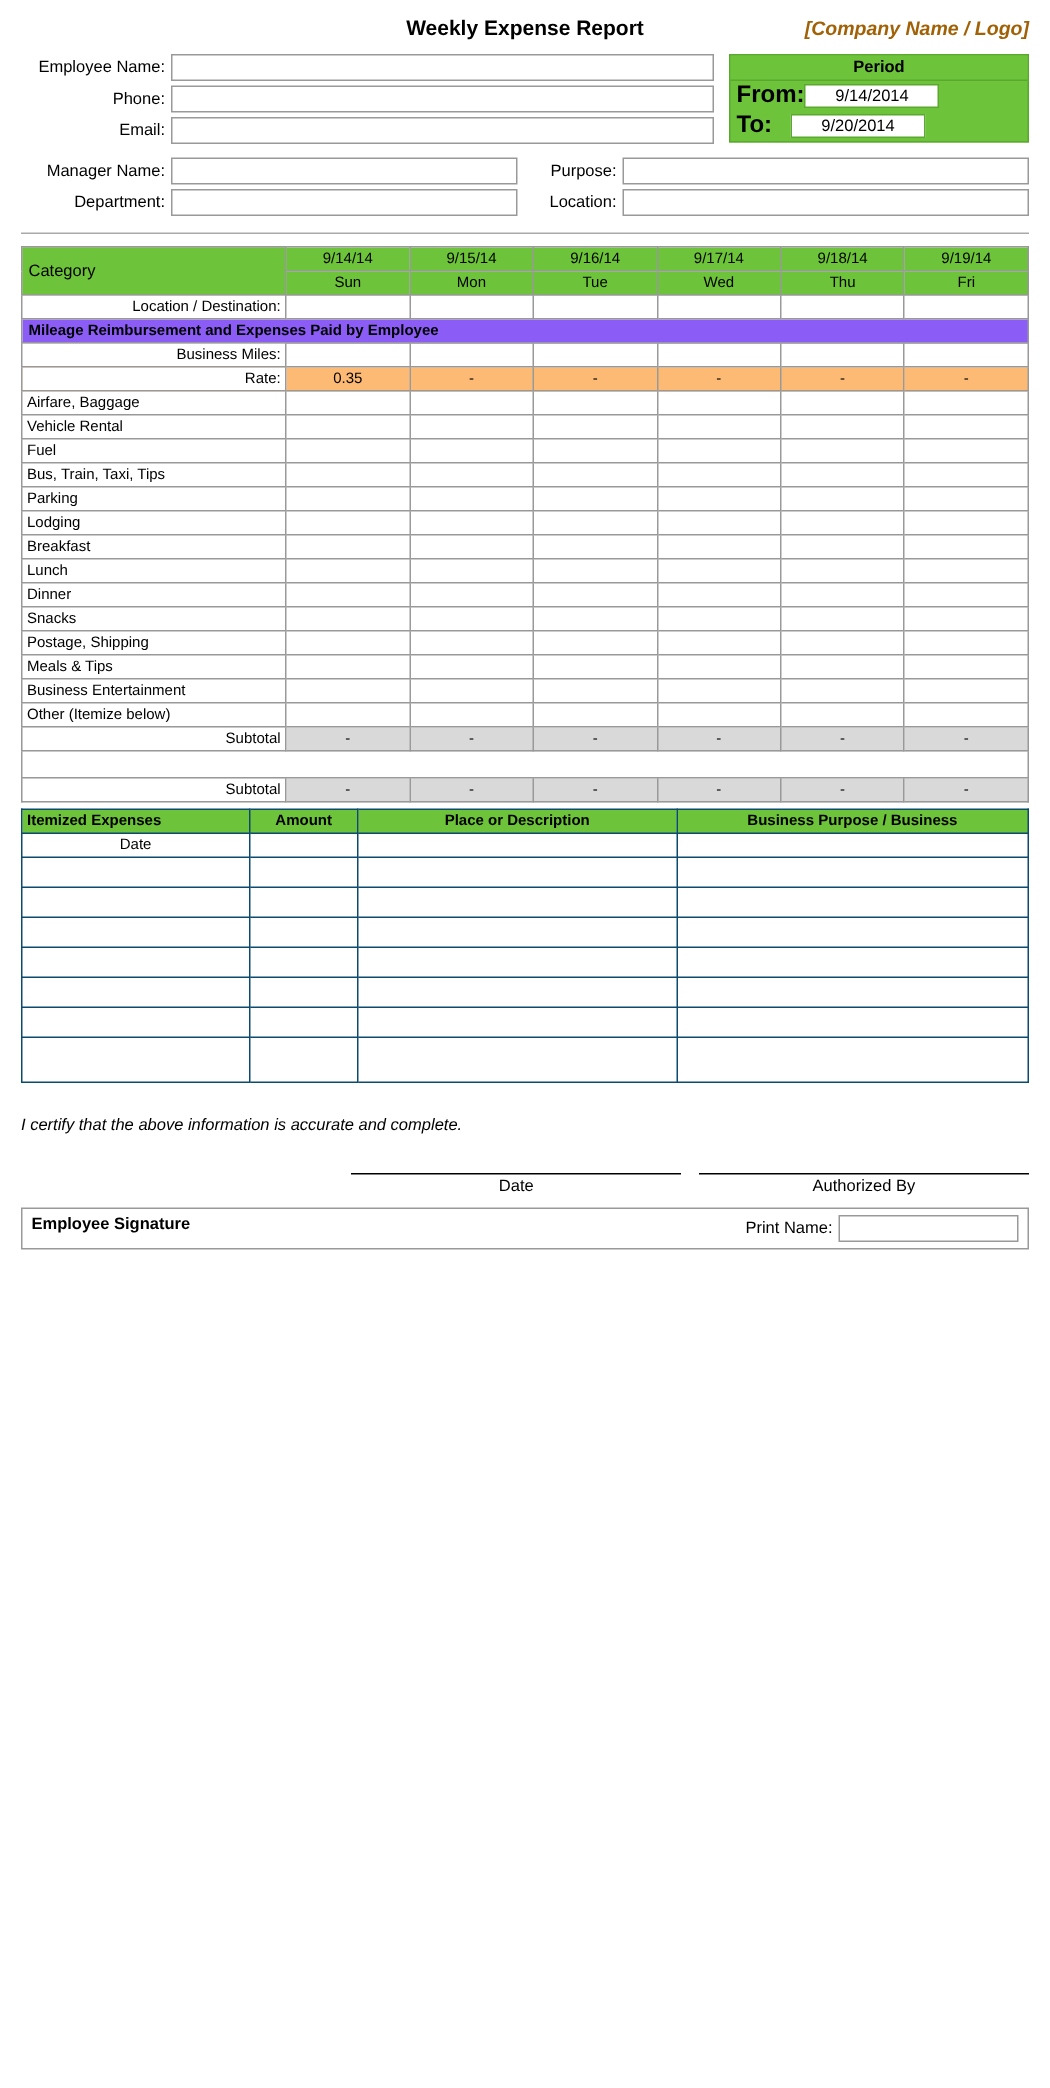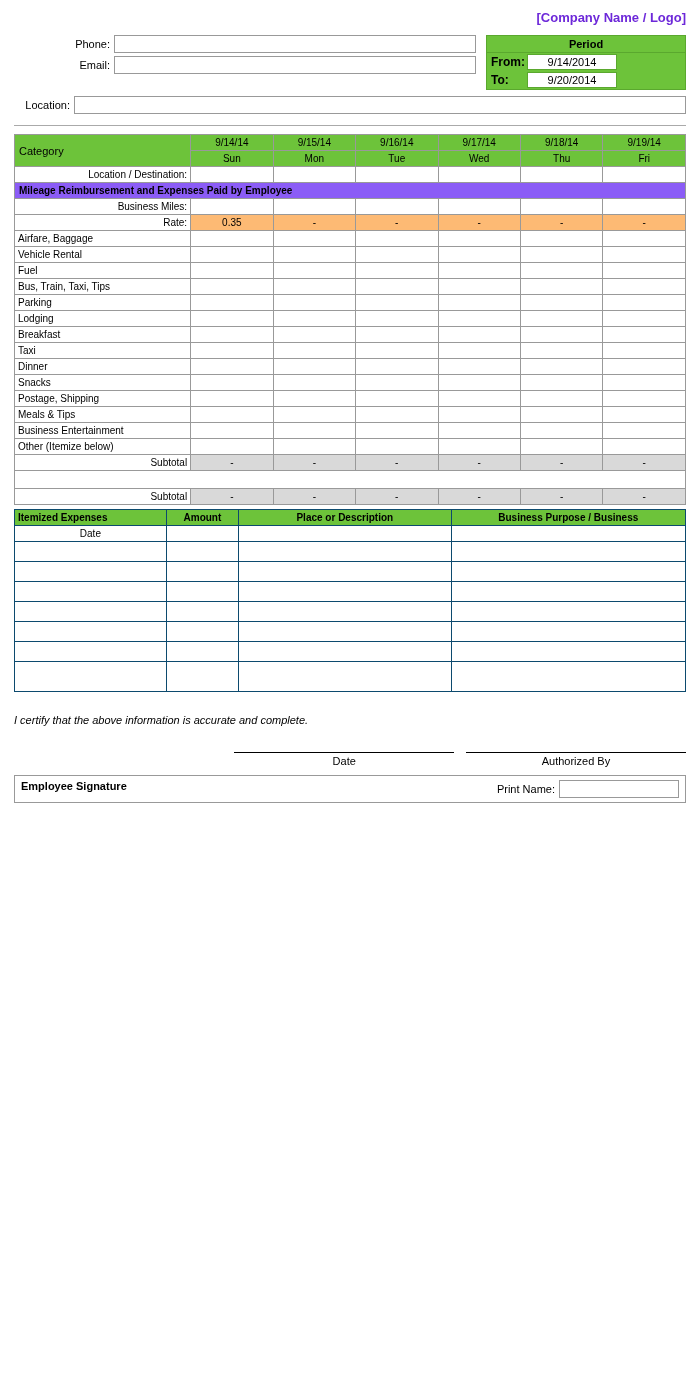--- a/index.html
+++ b/index.html
@@ -24,23 +24,24 @@
     }
     .report-title {
       font-size: 14px;
       font-weight: bold;
       text-align: center;
       flex: 1;
     }
     .company-name {
       font-size: 13px;
       font-weight: bold;
-      color: #6d28d9;
+      color: #a16207;
       text-align: right;
       min-width: 160px;
+      font-style: italic;
     }
 
     
     .info-section {
       display: flex;
       gap: 10px;
       margin-bottom: 6px;
     }
     .info-left {
       flex: 1;
@@ -79,21 +80,21 @@
       padding: 2px;
       border-bottom: 1px solid #5aa82e;
     }
     .period-row {
       display: flex;
       align-items: center;
       padding: 1px 4px;
     }
     .period-label {
       min-width: 36px;
-      font-size: 12px;
+      font-size: 16px;
       font-weight: bold;
     }
     .period-value {
       border: 1px solid #5aa82e;
       background: #fff;
       min-width: 90px;
       text-align: center;
       font-size: 11px;
       padding: 1px 2px;
       height: 16px;
@@ -242,25 +243,30 @@
       margin-left: 4px;
     }
   </style>
 </head>
 <body>
 
 <div class="page">
 
   <div class="header-row">
     <div style="min-width:160px;"></div>
+    <div class="report-title">Weekly Expense Report</div>
     <div class="company-name">[Company Name / Logo]</div>
   </div>
 
   <div class="info-section">
     <div class="info-left">
+      <div class="info-row">
+        <span class="info-label">Employee Name:</span>
+        <div class="info-input"></div>
+      </div>
       <div class="info-row">
         <span class="info-label">Phone:</span>
         <div class="info-input"></div>
       </div>
       <div class="info-row">
         <span class="info-label">Email:</span>
         <div class="info-input"></div>
       </div>
     </div>
     <div class="info-right">
@@ -272,21 +278,35 @@
         </div>
         <div class="period-row">
           <span class="period-label">To:</span>
           <div class="period-value">9/20/2014</div>
         </div>
       </div>
     </div>
   </div>
 
   <div class="manager-section">
+    <div class="manager-left">
+      <div class="info-row">
+        <span class="info-label">Manager Name:</span>
+        <div class="info-input"></div>
+      </div>
+      <div class="info-row">
+        <span class="info-label">Department:</span>
+        <div class="info-input"></div>
+      </div>
+    </div>
     <div class="manager-right">
+      <div class="info-row">
+        <span class="info-label" style="min-width:60px;">Purpose:</span>
+        <div class="info-input"></div>
+      </div>
       <div class="info-row">
         <span class="info-label" style="min-width:60px;">Location:</span>
         <div class="info-input"></div>
       </div>
     </div>
   </div>
 
   <hr class="divider">
 
   <table class="expense-table">
@@ -426,21 +446,21 @@
       <tr>
         <td class="category-name">Breakfast</td>
         <td></td>
           <td></td>
           <td></td>
           <td></td>
           <td></td>
           <td></td>
       </tr>
       <tr>
-        <td class="category-name">Taxi</td>
+        <td class="category-name">Lunch</td>
         <td></td>
           <td></td>
           <td></td>
           <td></td>
           <td></td>
           <td></td>
       </tr>
       <tr>
         <td class="category-name">Dinner</td>
         <td></td>

